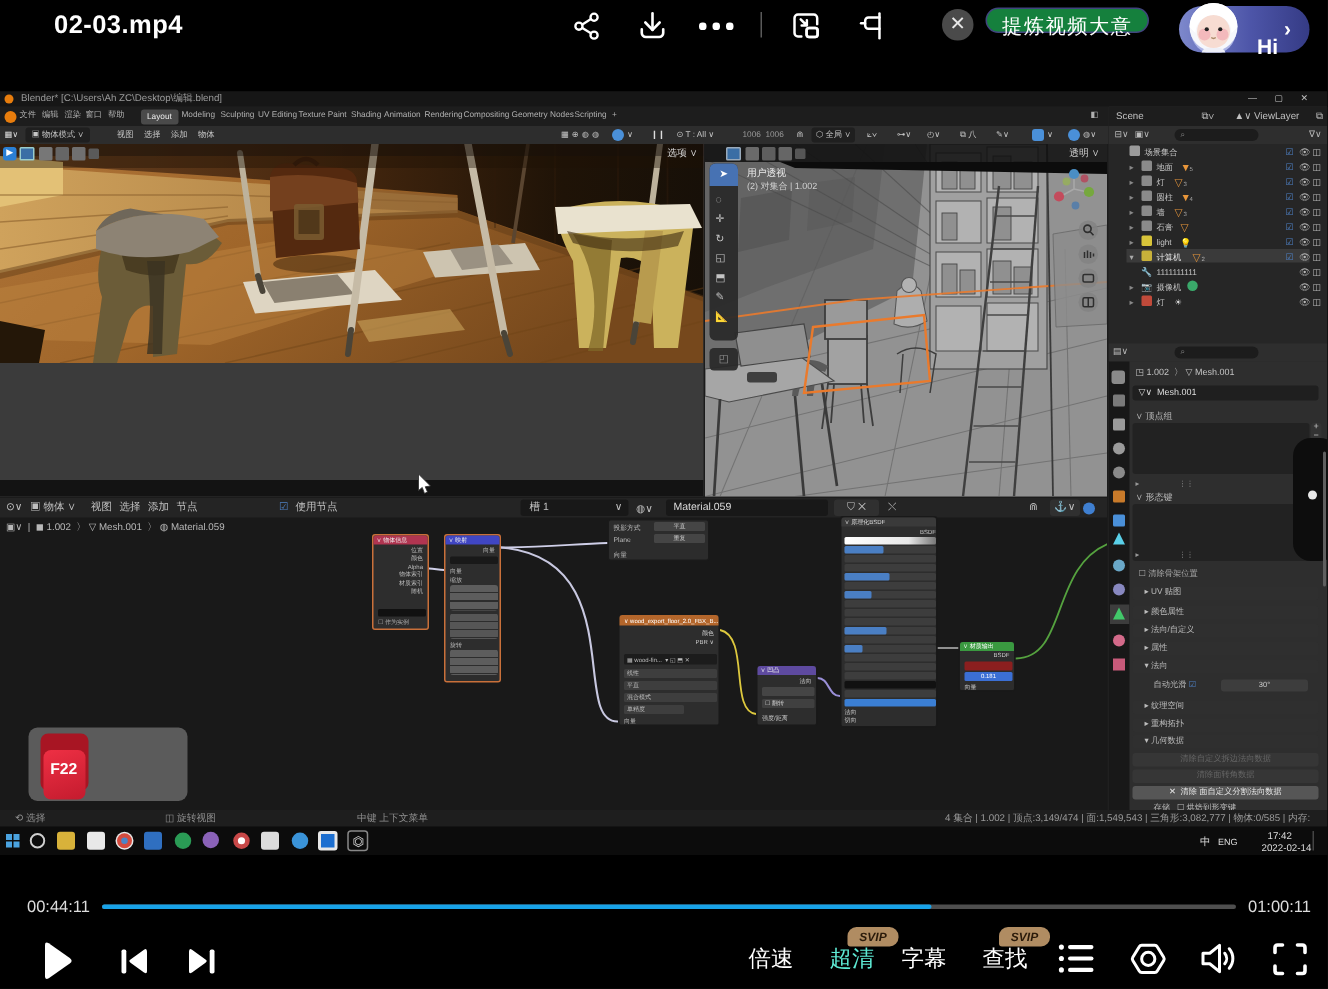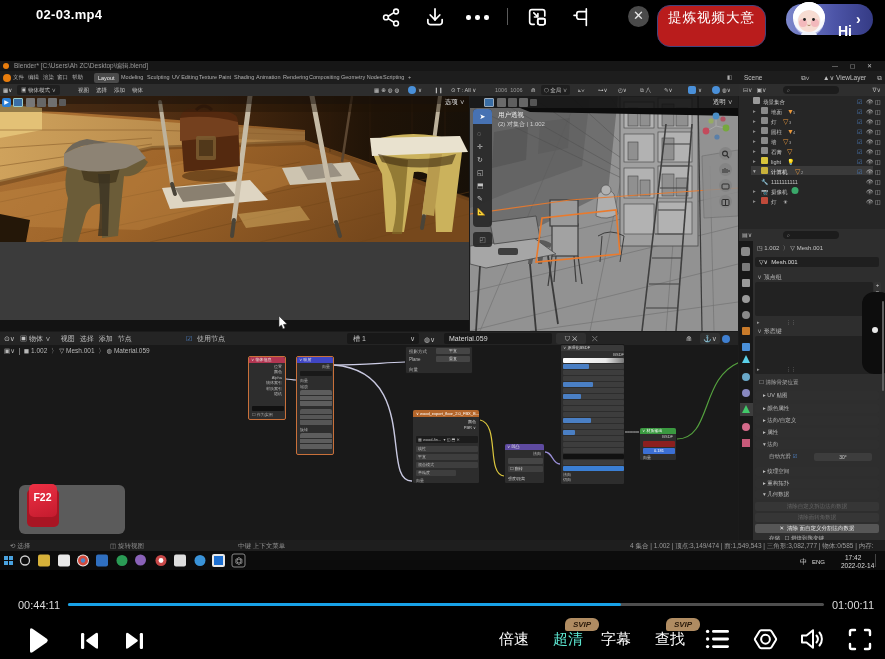--- a/index.html
+++ b/index.html
@@ -1,24 +1,24 @@
 <!DOCTYPE html>
 <html><head>
 <meta charset="utf-8">
 <style>
   * { margin:0; padding:0; box-sizing:border-box; }
   html,body { width:885px; height:659px; background:#000; overflow:hidden; }
   body { font-family:"Liberation Sans", sans-serif; position:relative; }
   .abs { position:absolute; }
   
-  #title { left:36px; top:7px; color:#fff; font-size:13px; font-weight:bold; letter-spacing:.3px;text-align:center; }
+  #title { left:36px; top:7px; color:#fff; font-size:17px; font-weight:bold; letter-spacing:.3px;text-align:center; }
   .ticon { top:6px; width:22px; height:22px; color:#fff; }
   .ticon svg { width:100%; height:100%; }
   #closebtn { left:628px; top:6px; width:21px; height:21px; border-radius:50%; background:#4a4a4a; color:#e8e8e8; text-align:center; line-height:20px; font-size:13px; }
-  #aipill { left:657px; top:5px; width:109px; height:42px; border-radius:13px; background:#b91c1c; border:1px solid #41447e; color:#fff; font-size:13.5px; text-align:center; line-height:24px; letter-spacing:1px; }
+  #aipill { left:657px; top:5px; width:109px; height:17px; border-radius:13px; background:#15803d; border:1px solid #41447e; color:#fff; font-size:13.5px; text-align:center; line-height:24px; letter-spacing:1px; }
   #avpill { left:786px; top:4px; width:87px; height:31px; border-radius:16px; background:linear-gradient(90deg,#7d88cc,#4d55a8 55%,#353b85); }
   #avpill .hi { position:absolute; left:52px; top:19px; color:#fff; font-size:14px; font-weight:bold; }
   #avpill .chev { position:absolute; left:70px; top:7px; color:#fff; font-size:14px; font-weight:bold; }
   
   .time { color:#dcdcdc; font-size:11px; }
   #track { left:68px; top:603px; width:756px; height:3px; background:#4e4e4e; border-radius:2px; }
   #trackfill { left:68px; top:603px; width:553px; height:3px; background:#18a2e8; border-radius:2px; }
   .ctext { color:#fff; font-size:15px; top:630px; }
   .svip { top:618px; width:34px; height:13px; background:#b08c62; border-radius:6px 6px 6px 2px; color:#2a1a0a; font-size:8px; font-weight:bold; text-align:center; line-height:13px; font-style:italic; }
   
@@ -516,21 +516,21 @@
     <div class="abs" style="left:639px;top:95px;width:38px;height:34px;background:#2d2d2d;border:1px solid #191919;border-radius:2px;">
       <div style="height:6px;background:#3a9940;border-radius:2px 2px 0 0;color:#fff;font-size:4px;line-height:6px;padding-left:2px;">∨ 材质输出</div>
       <div style="color:#ccc;font-size:4px;text-align:right;padding:0 3px;">BSDF</div>
       <div style="position:absolute;left:3px;top:13px;width:32px;height:5.5px;background:#8b1f1f;border-radius:1px;"></div>
       <div style="position:absolute;left:3px;top:20px;width:32px;height:5.5px;background:#3b6fd4;border-radius:1px;color:#fff;font-size:4px;line-height:5.5px;text-align:center;">0.181</div>
       <div style="position:absolute;left:3px;top:27px;color:#ccc;font-size:4px;">向量</div>
     </div>
 
     <div class="abs" style="left:19px;top:153px;width:106px;height:49px;background:#5b5b5b;border-radius:6px;"></div>
     <div class="abs" style="left:27px;top:157px;width:32px;height:38px;background:#a81523;border-radius:5px;"></div>
-    <div class="abs" style="left:28.5px;top:152px;width:28px;height:33px;background:linear-gradient(160deg,#ee3044,#c41b2e);border-radius:5px;color:#fff;font-size:10.5px;font-weight:bold;line-height:26px;text-align:center;">F22</div>
+    <div class="abs" style="left:28.5px;top:168px;width:28px;height:33px;background:linear-gradient(160deg,#ee3044,#c41b2e);border-radius:5px;color:#fff;font-size:10.5px;font-weight:bold;line-height:26px;text-align:center;">F22</div>
   </div>
   <div class="abs" id="rpanel">
 
     <div class="abs" style="left:0;top:0;width:146px;height:13px;background:#1d1d1d;color:#c0c0c0;font-size:6.5px;line-height:13px;">
       <span style="padding-left:5px;">Scene</span>
       <span style="position:absolute;left:62px;">⧉∨</span>
       <span style="position:absolute;left:84px;">▲∨ ViewLayer</span>
       <span style="position:absolute;right:3px;">⧉</span>
     </div>
 

